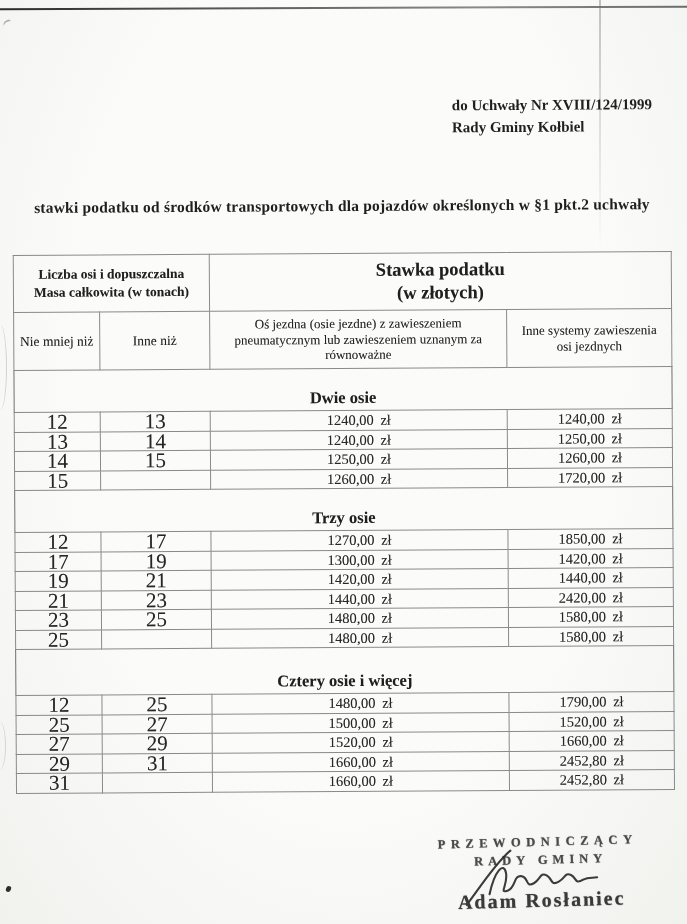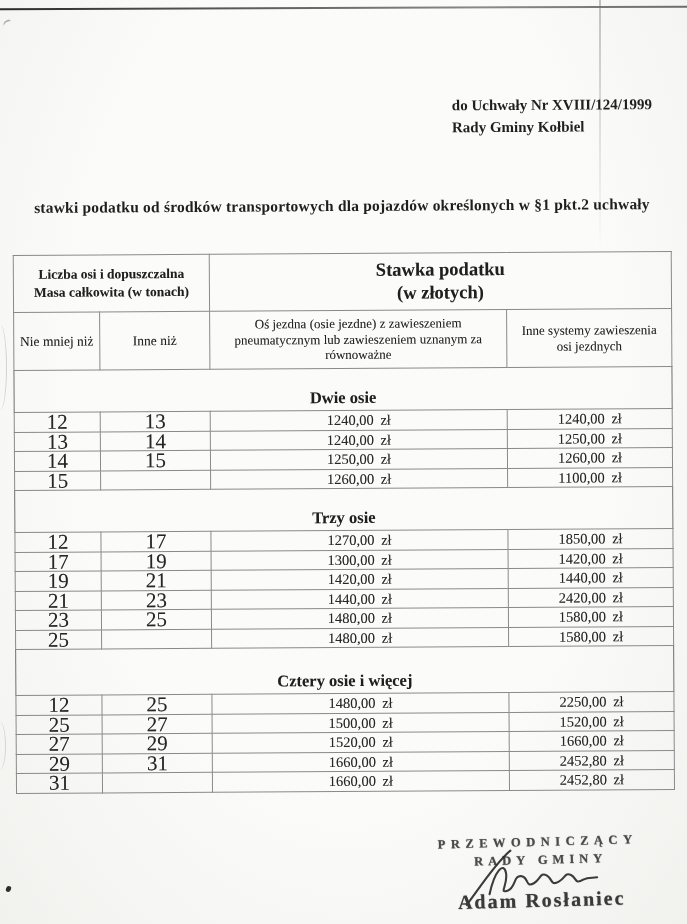--- a/index.html
+++ b/index.html
@@ -124,21 +124,21 @@
         <tr class="data-row">
           <td class="c0">14</td>
           <td class="c1">15</td>
           <td class="c2">1250,00 zł</td>
           <td class="c3">1260,00 zł</td>
         </tr>
         <tr class="data-row">
           <td class="c0">15</td>
           <td class="c1"></td>
           <td class="c2">1260,00 zł</td>
-          <td class="c3">1100,00 zł</td>
+          <td class="c3">1720,00 zł</td>
         </tr>
         <tr class="section-row">
           <td colspan="4">Trzy osie</td>
         </tr>
         <tr class="data-row">
           <td class="c0">12</td>
           <td class="c1">17</td>
           <td class="c2">1270,00 zł</td>
           <td class="c3">1850,00 zł</td>
         </tr>
@@ -172,21 +172,21 @@
           <td class="c2">1480,00 zł</td>
           <td class="c3">1580,00 zł</td>
         </tr>
         <tr class="section-row tall">
           <td colspan="4">Cztery osie i więcej</td>
         </tr>
         <tr class="data-row">
           <td class="c0">12</td>
           <td class="c1">25</td>
           <td class="c2">1480,00 zł</td>
-          <td class="c3">2250,00 zł</td>
+          <td class="c3">1790,00 zł</td>
         </tr>
         <tr class="data-row">
           <td class="c0">25</td>
           <td class="c1">27</td>
           <td class="c2">1500,00 zł</td>
           <td class="c3">1520,00 zł</td>
         </tr>
         <tr class="data-row">
           <td class="c0">27</td>
           <td class="c1">29</td>

